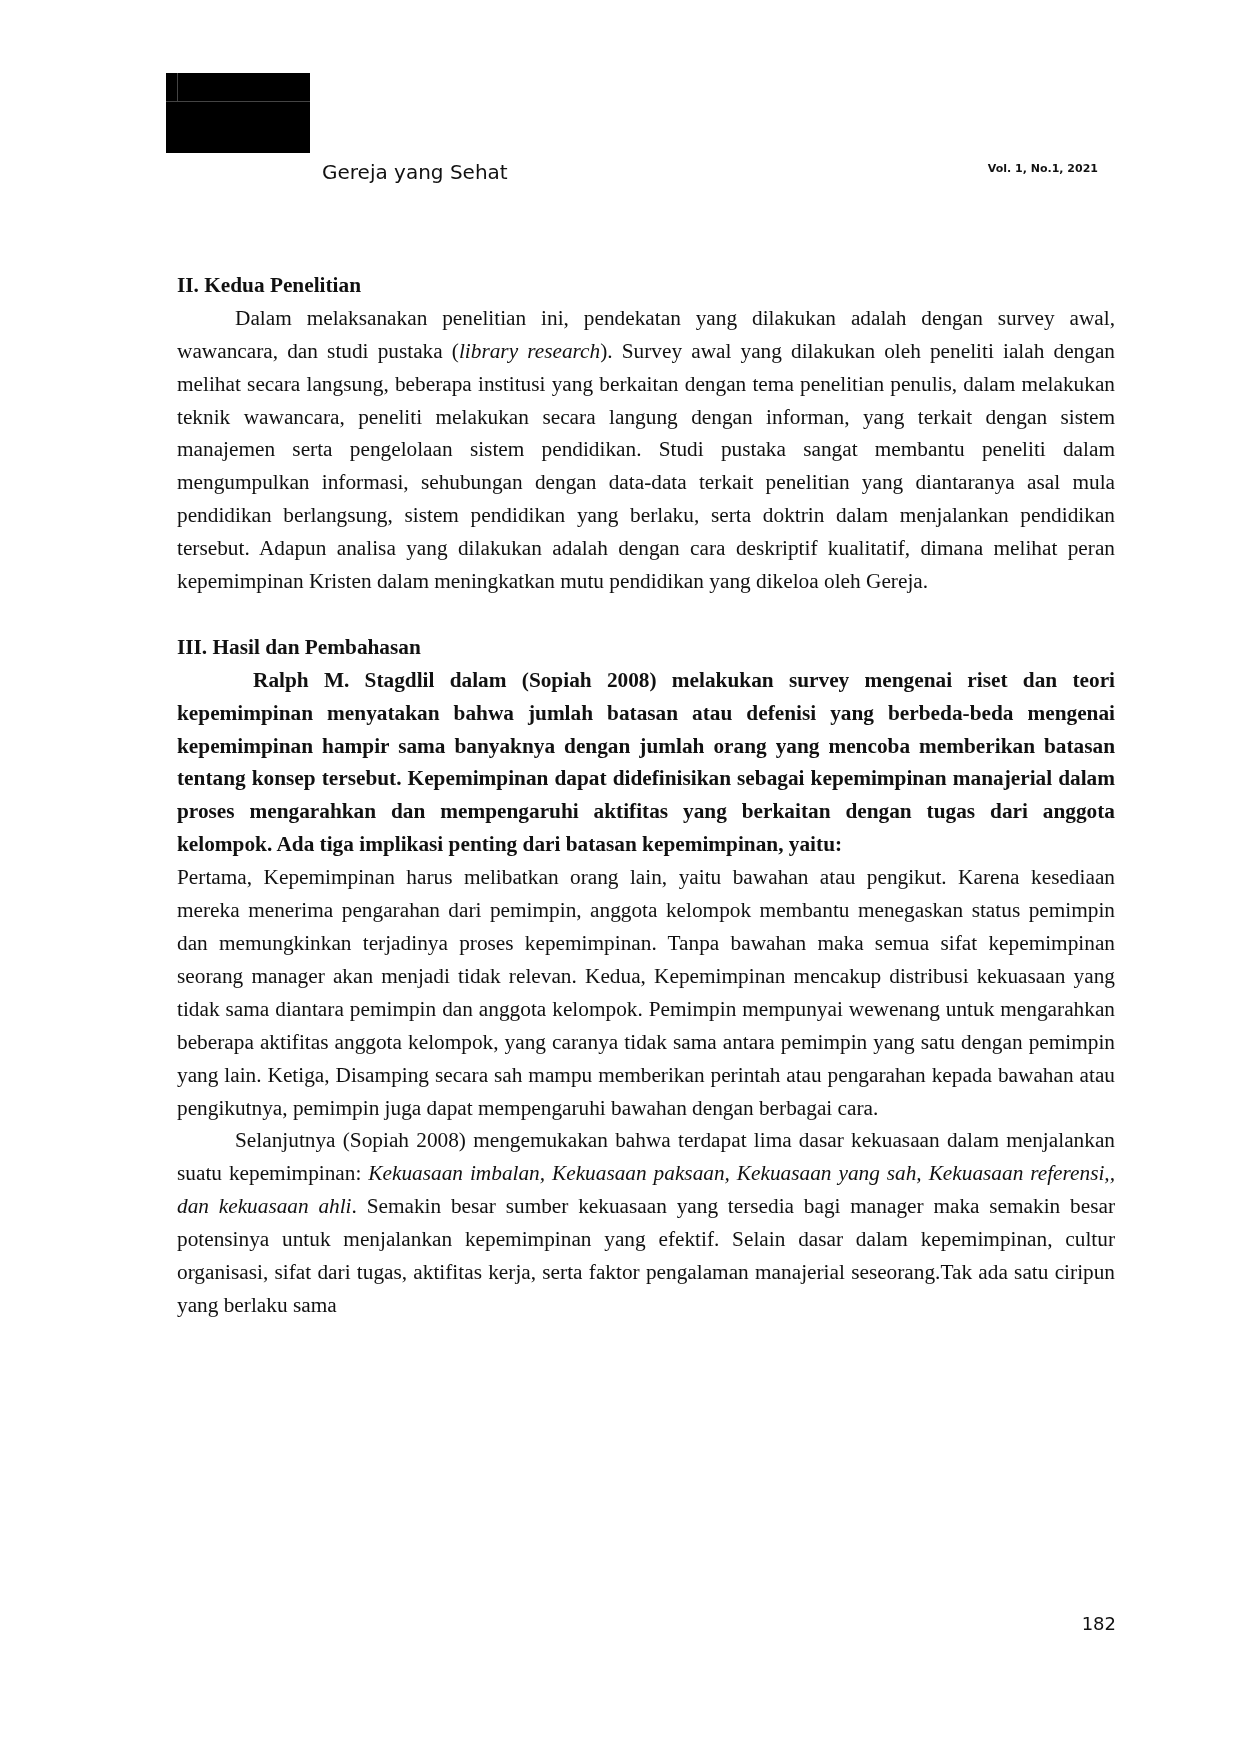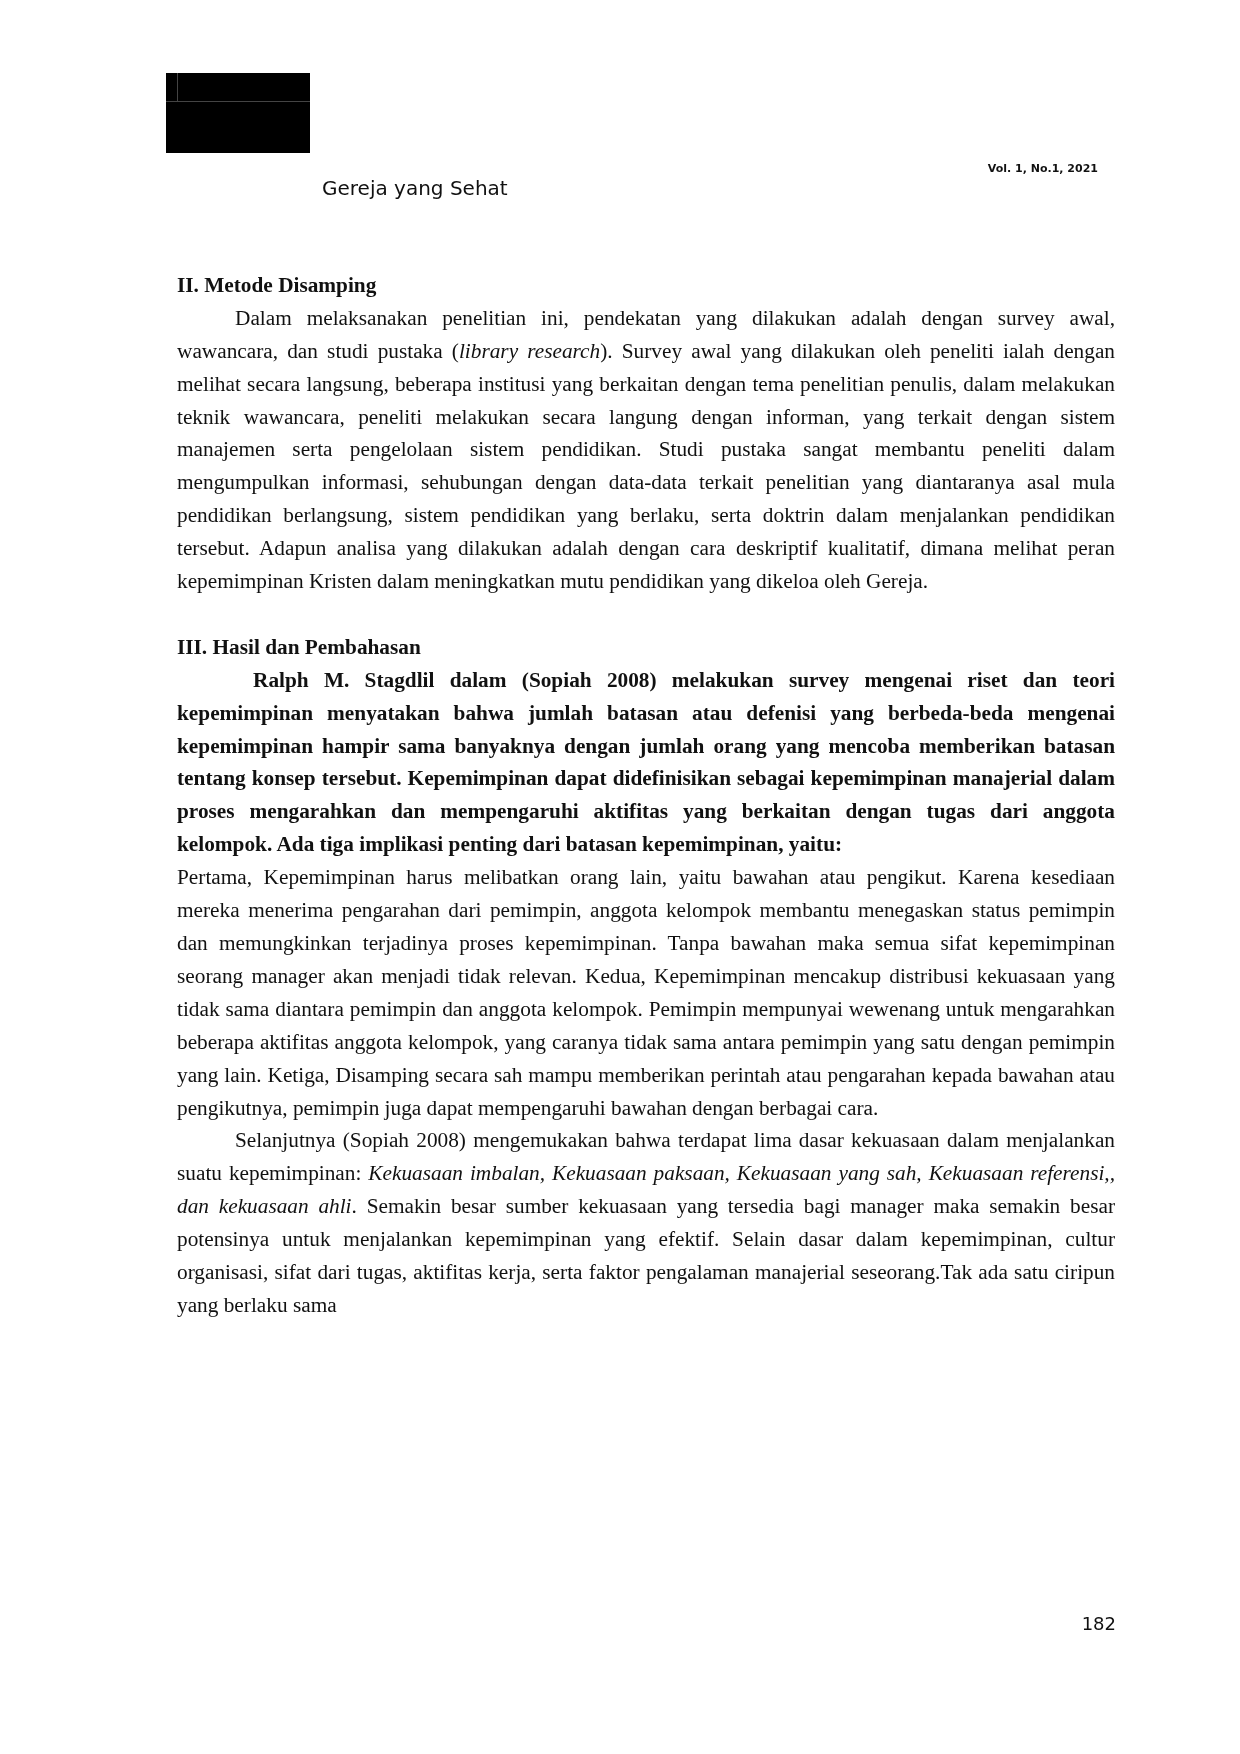--- a/index.html
+++ b/index.html
@@ -14,21 +14,21 @@
   .purple-block {
     flex: 1; height: 100%; background: #7030a0; position: relative;
     font-family: "DejaVu Sans", sans-serif; color: #ffffff; font-weight: bold;
   }
   .purple-block .hl1 { position: absolute; left: 12px; right: 0; top: 25px; height: 1px; background: #9a63c4; }
   .purple-block .hl2 { position: absolute; left: 12px; right: 0; top: 55px; height: 1px; background: #9a63c4; }
   .purple-block .vl { position: absolute; left: 12px; top: 25px; height: 30px; width: 1px; background: #9a63c4; }
   .journal-title { position: absolute; left: 14px; top: 27px; font-size: 20px; letter-spacing: 0.1px; white-space: nowrap; }
   .issn { position: absolute; right: 22px; top: 29px; font-size: 16.5px; white-space: nowrap; }
   .subhead {
-    position: absolute; top: 176px; font-family: "DejaVu Sans", sans-serif; color: #111;
+    position: absolute; top: 160px; font-family: "DejaVu Sans", sans-serif; color: #111;
   }
   .running-title { left: 322px; font-size: 20px; }
   .volume { right: 142px; font-size: 11px; font-weight: bold; top: 162px; }
   .content {
     position: absolute; left: 177px; top: 236px; width: 938px;
     font-family: "Liberation Serif", serif; font-size: 21.3px; line-height: 32.9px; color: #111;
   }
   .content p { margin: 0; text-align: justify; }
   .content .indent { text-indent: 58px; }
   .content .indent2 { text-indent: 76px; font-weight: bold; }
@@ -48,21 +48,21 @@
     <div class="vline"></div>
   </div>
 </div>
 
 <div class="subhead running-title">Gereja yang Sehat</div>
 <div class="subhead volume">Vol. 1, No.1, 2021</div>
 
 <div class="content">
   <div class="gap"></div>
 
-  <h2>II. Metode Disamping</h2>
+  <h2>II. Kedua Penelitian</h2>
   <p class="indent"><span>Dalam melaksanakan penelitian ini, pendekatan yang dilakukan adalah dengan survey awal, wawancara, dan studi pustaka (</span><em>library research</em><span>). Survey awal yang dilakukan oleh peneliti ialah dengan melihat secara langsung, beberapa institusi  yang berkaitan dengan tema penelitian penulis, dalam melakukan teknik wawancara, peneliti melakukan secara langung dengan informan, yang terkait dengan sistem manajemen serta pengelolaan sistem pendidikan. Studi pustaka sangat membantu peneliti dalam mengumpulkan informasi, sehubungan dengan data-data terkait penelitian yang diantaranya asal mula pendidikan berlangsung, sistem pendidikan yang berlaku, serta doktrin dalam menjalankan pendidikan tersebut. Adapun analisa yang dilakukan adalah dengan cara deskriptif kualitatif, dimana melihat peran kepemimpinan Kristen dalam meningkatkan mutu pendidikan yang dikeloa oleh Gereja.</span></p>
   <div class="gap"></div>
 
   <h2>III. Hasil dan Pembahasan</h2>
   <p class="indent2">Ralph M. Stagdlil dalam (Sopiah 2008) melakukan survey mengenai riset dan teori kepemimpinan menyatakan bahwa jumlah batasan atau defenisi yang berbeda-beda mengenai kepemimpinan hampir sama banyaknya dengan jumlah orang yang mencoba memberikan batasan tentang konsep tersebut. Kepemimpinan dapat didefinisikan  sebagai kepemimpinan manajerial dalam proses mengarahkan dan mempengaruhi aktifitas yang berkaitan dengan tugas dari anggota kelompok. Ada tiga implikasi penting dari batasan kepemimpinan, yaitu:</p>
   <p>Pertama, Kepemimpinan harus melibatkan orang lain, yaitu bawahan atau pengikut. Karena kesediaan mereka menerima pengarahan dari pemimpin, anggota kelompok membantu menegaskan status pemimpin dan memungkinkan terjadinya proses kepemimpinan. Tanpa bawahan maka semua sifat kepemimpinan seorang manager akan menjadi tidak relevan. Kedua, Kepemimpinan mencakup distribusi kekuasaan yang tidak sama diantara pemimpin dan anggota kelompok. Pemimpin mempunyai wewenang untuk mengarahkan beberapa aktifitas anggota kelompok, yang caranya tidak sama antara pemimpin yang satu dengan pemimpin yang lain. Ketiga, Disamping secara sah mampu memberikan perintah atau pengarahan kepada bawahan atau pengikutnya, pemimpin juga dapat mempengaruhi bawahan dengan berbagai cara.</p>
   <p class="indent"><span>Selanjutnya (Sopiah 2008) mengemukakan bahwa terdapat lima dasar kekuasaan dalam menjalankan suatu kepemimpinan: </span><em>Kekuasaan imbalan, Kekuasaan paksaan, Kekuasaan yang sah, Kekuasaan referensi,, dan kekuasaan ahli</em><span>. Semakin besar sumber kekuasaan yang tersedia bagi manager maka semakin besar potensinya untuk menjalankan kepemimpinan yang efektif. Selain dasar dalam kepemimpinan, cultur organisasi, sifat dari tugas, aktifitas kerja, serta faktor pengalaman manajerial seseorang.Tak ada satu ciripun yang berlaku sama</span></p>
 </div>
 
 <div class="page-number">182</div>

